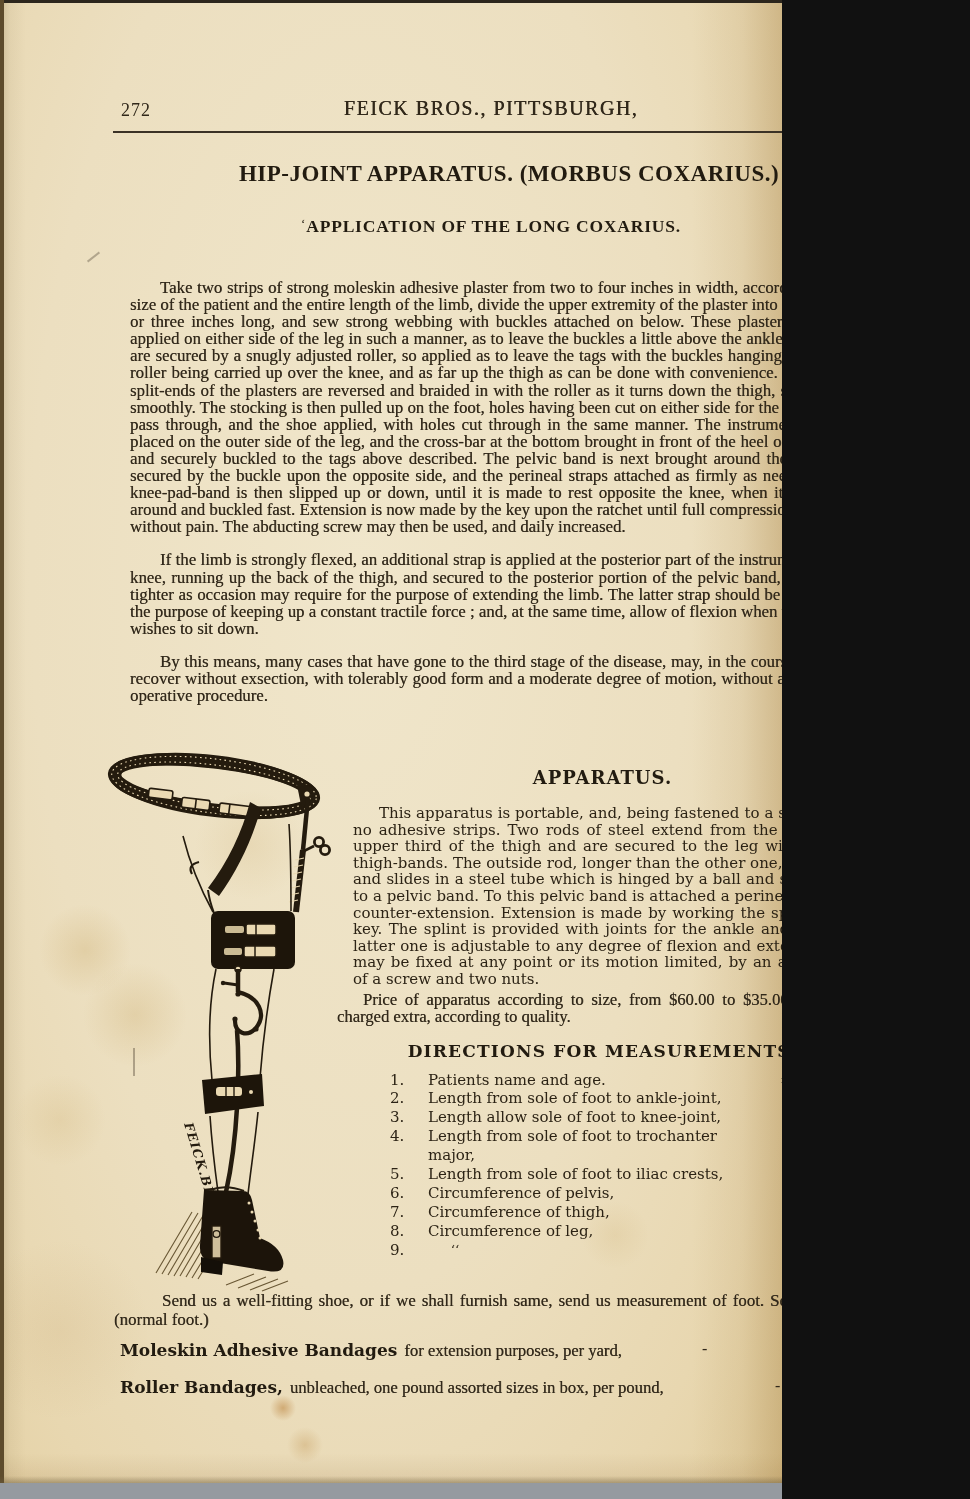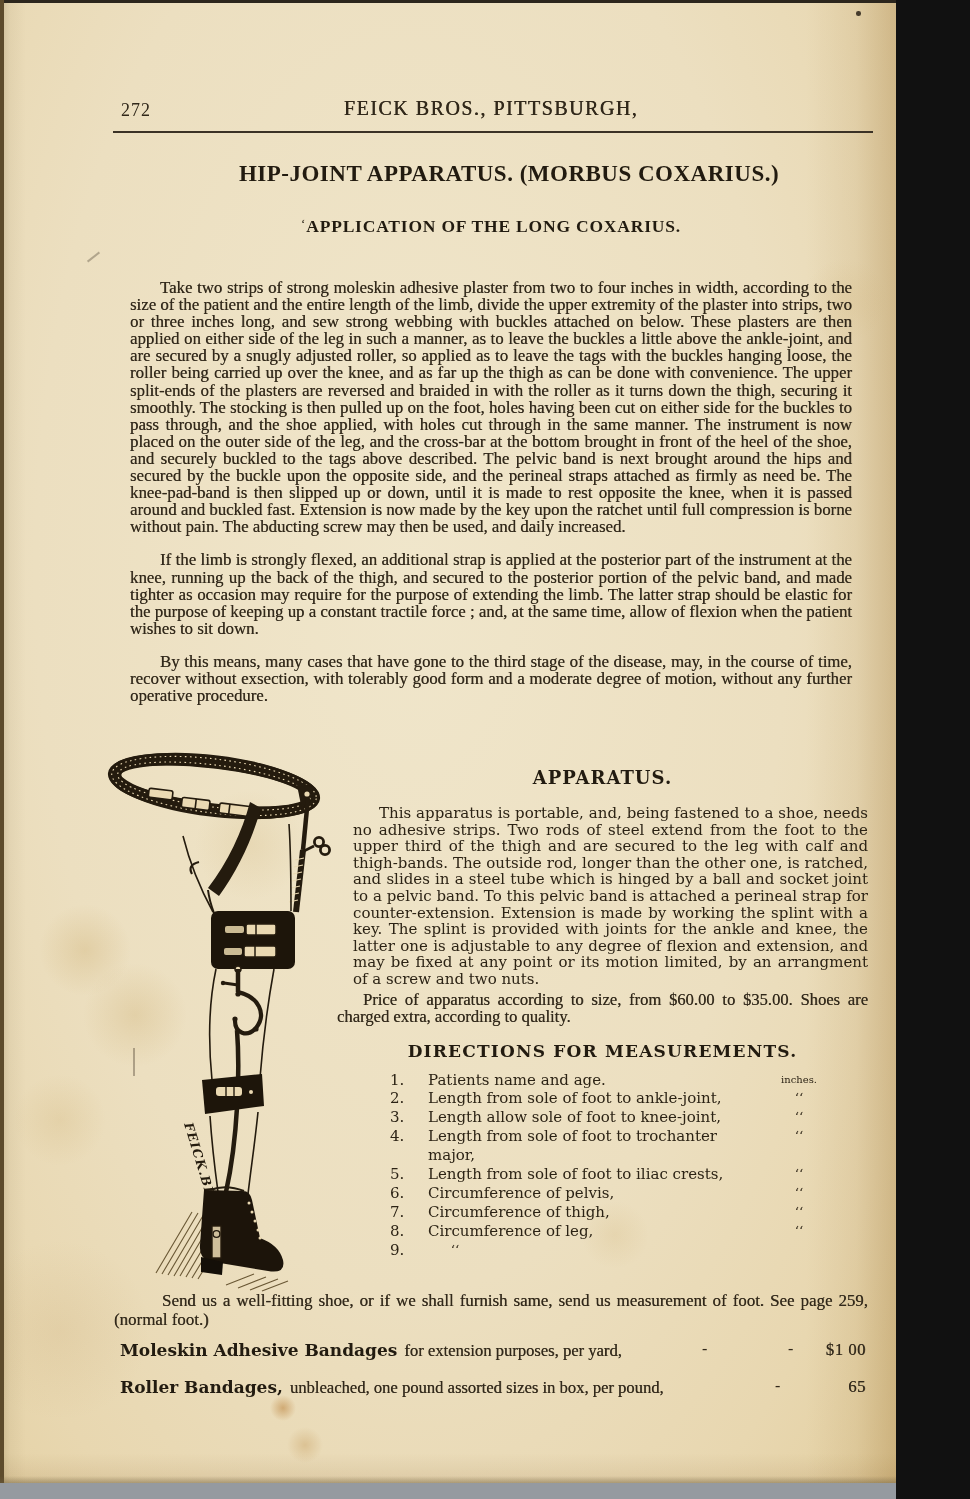--- a/index.html
+++ b/index.html
@@ -1,17 +1,17 @@
 <!DOCTYPE html>
 <html><head>
 <meta charset="utf-8">
 <style>
   html,body{margin:0;padding:0;background:#111;}
   .page{
-    position:relative;width:896px;height:1499px;overflow:hidden;
+    position:relative;width:782px;height:1499px;overflow:hidden;
     font-family:"Liberation Serif",serif;color:#31281a;
     background:
       radial-gradient(circle at 85px 950px, rgba(188,148,70,.22), transparent 46px),
       radial-gradient(circle at 135px 1015px, rgba(188,148,70,.20), transparent 52px),
       radial-gradient(circle at 60px 1120px, rgba(188,148,70,.14), transparent 46px),
       radial-gradient(circle at 283px 1408px, rgba(176,110,32,.45), transparent 13px),
       radial-gradient(circle at 305px 1445px, rgba(176,120,40,.25), transparent 18px),
       radial-gradient(circle at 250px 845px, rgba(188,148,70,.13), transparent 55px),
       radial-gradient(circle at 615px 1235px, rgba(188,148,70,.12), transparent 34px),
       radial-gradient(circle at 845px 300px, rgba(188,148,70,.10), transparent 42px),

